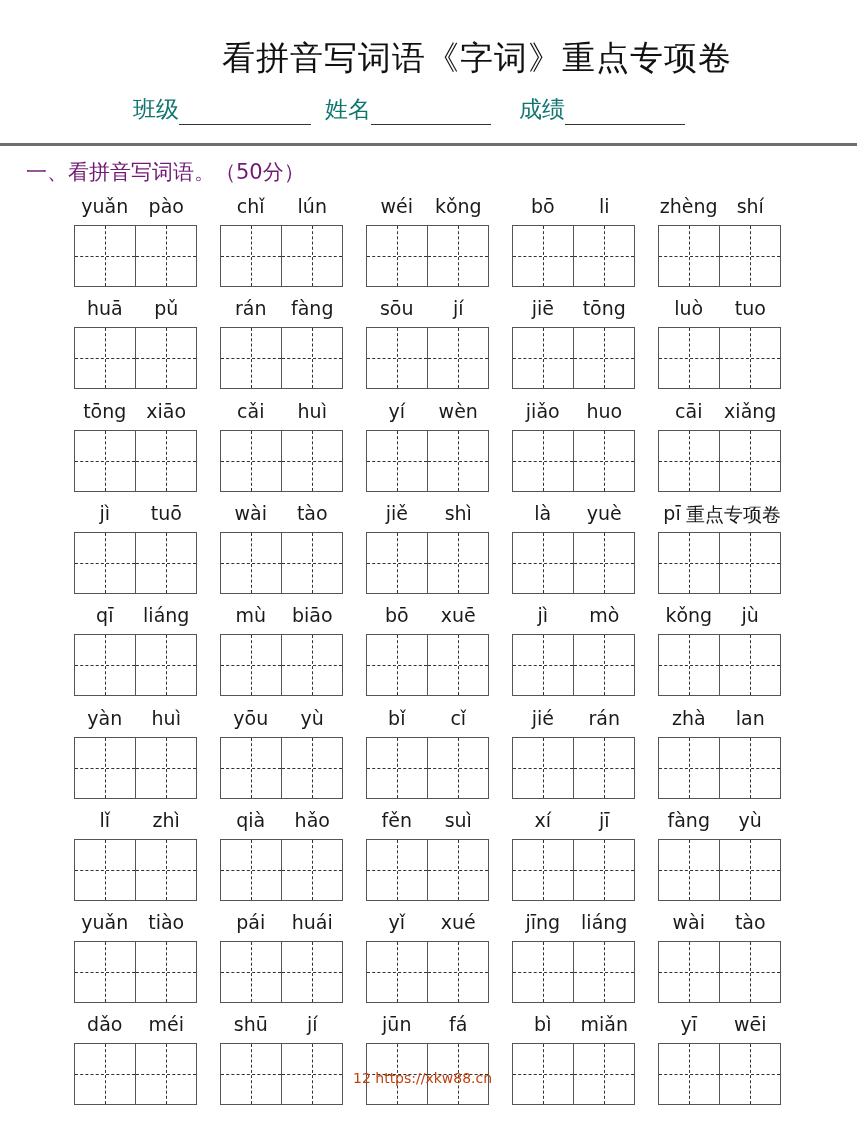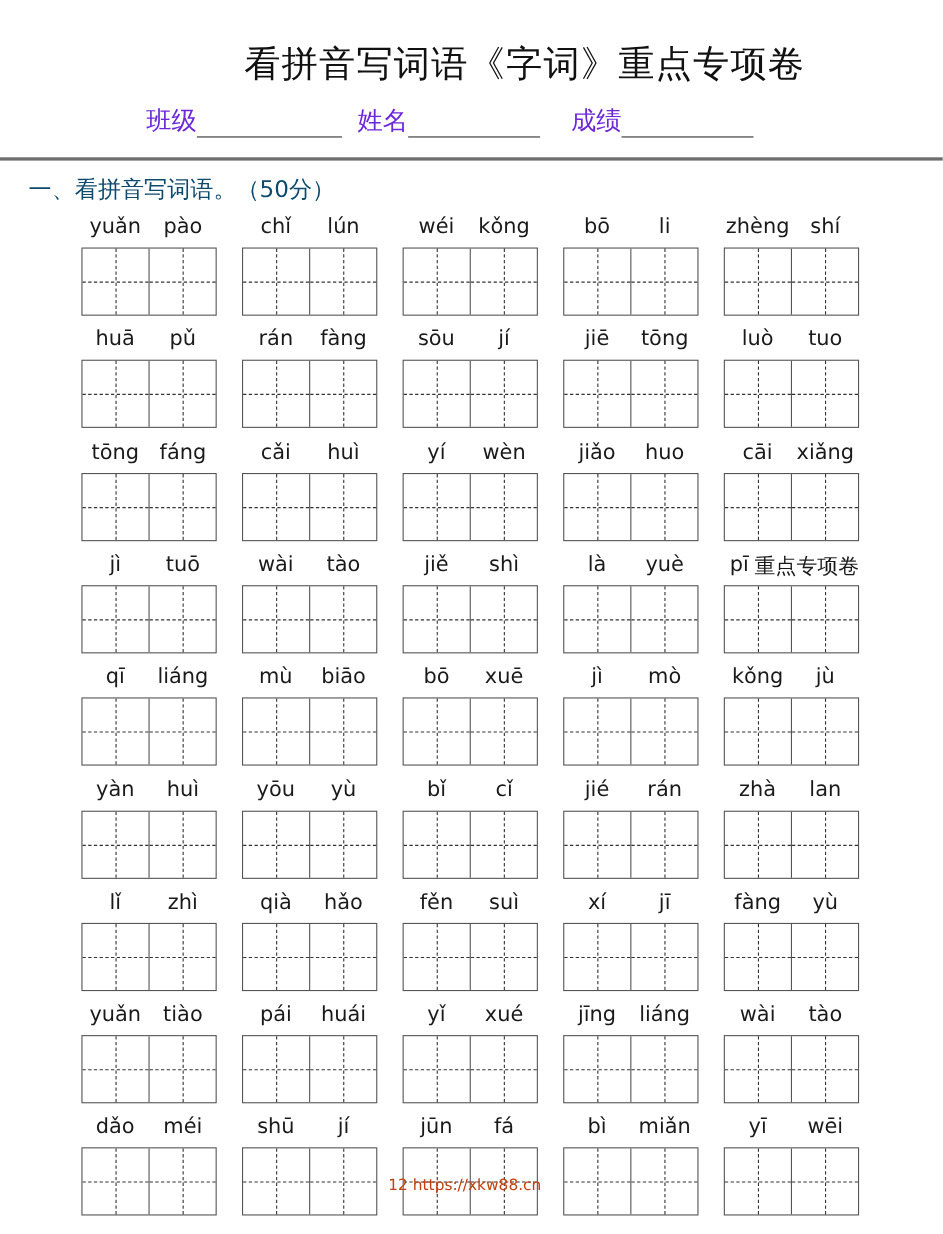--- a/index.html
+++ b/index.html
@@ -1,25 +1,25 @@
 <!DOCTYPE html>
 <html><head>
 <meta charset="utf-8">
 <style>
   html, body { margin:0; padding:0; background:#ffffff; }
   body { width:857px; height:1122px; position:relative; overflow:hidden;
          font-family:"DejaVu Sans", "Liberation Sans", sans-serif; color:#1a1a1a; }
   .title { position:absolute; left:222px; top:36px; font-family:"DejaVu Serif","Liberation Serif",serif;
            font-size:33px; letter-spacing:1px; color:#111; white-space:nowrap; }
   .info { position:absolute; top:94px; left:133px; font-family:"DejaVu Serif","Liberation Serif",serif;
-          font-size:23px; color:#6d28d9; white-space:nowrap; display:flex; align-items:flex-end; }
+          font-size:23px; color:#0f766e; white-space:nowrap; display:flex; align-items:flex-end; }
   .info .lbl { display:inline-block; }
   .info .blank { display:inline-block; border-bottom:1.5px solid #333; height:26px; margin-right:14px; }
   .divider { position:absolute; left:0; top:143px; width:857px; height:3px; background:#6e6e6e; }
-  .section { position:absolute; left:26px; top:158px; font-size:21px; color:#0c4a6e; white-space:nowrap; }
+  .section { position:absolute; left:26px; top:158px; font-size:21px; color:#701a75; white-space:nowrap; }
   .item { position:absolute; width:123px; }
   .py { position:absolute; top:-30px; left:0; width:123px; height:26px; display:flex; }
   .py span { flex:1; text-align:center; font-size:19px; color:#1a1a1a; white-space:nowrap; }
   .grid { position:absolute; top:0; left:0; width:123px; height:62px; border:1.2px solid #555;
           box-sizing:border-box; display:flex; }
   .cell { flex:1; position:relative; height:100%; }
   .cell + .cell { border-left:1.2px solid #555; }
   .cell .vd { position:absolute; left:50%; top:0; bottom:0; border-left:1.3px dashed #333; }
   .cell .hd { position:absolute; top:50%; left:0; right:0; border-top:1.3px dashed #333; }
   .watermark { position:absolute; left:353px; top:1070px; font-size:14px; color:#c2410c; white-space:nowrap;
@@ -200,21 +200,21 @@
         </div>
         <div class="cell">
           <div class="vd"></div>
           <div class="hd"></div>
         </div>
       </div>
     </div>
     <div class="item" style="left: 74px; top: 430px;">
       <div class="py">
         <span>tōng</span>
-        <span>fáng</span>
+        <span>xiāo</span>
       </div>
       <div class="grid">
         <div class="cell">
           <div class="vd"></div>
           <div class="hd"></div>
         </div>
         <div class="cell">
           <div class="vd"></div>
           <div class="hd"></div>
         </div>

